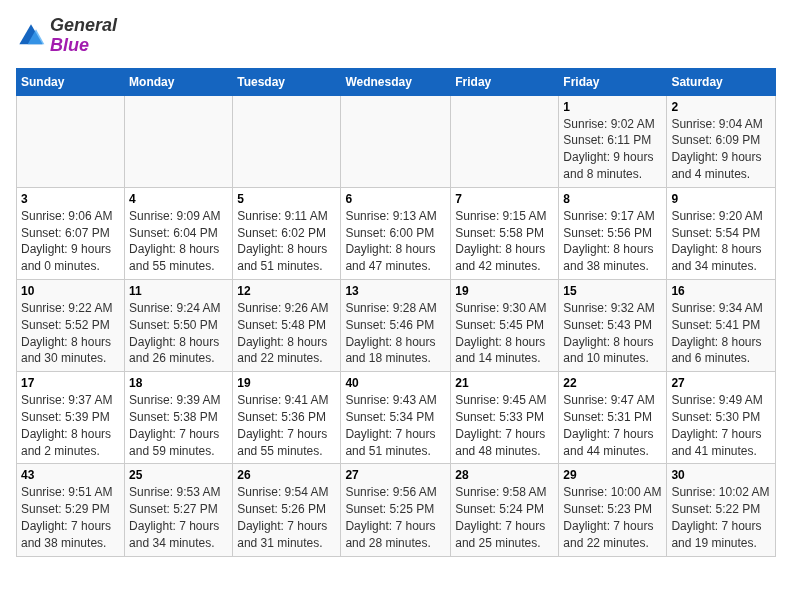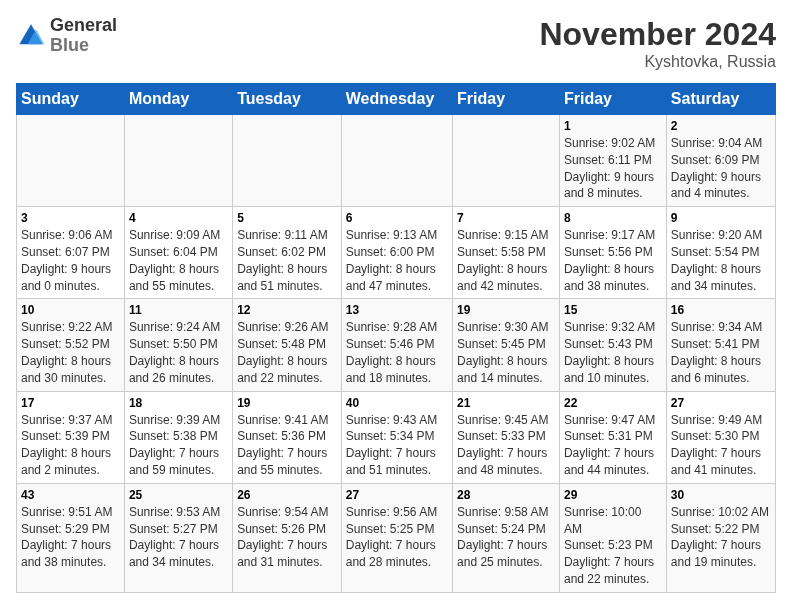--- a/index.html
+++ b/index.html
@@ -18,23 +18,24 @@
     }
     .logo {
       display: flex;
       align-items: center;
       gap: 4px;
     }
     .logo-text {
       font-size: 18px;
       font-weight: bold;
       line-height: 1.1;
+      font-style: italic;
     }
     .logo-general { color: #333; }
-    .logo-blue { color: #737373; }
+    .logo-blue { color: #a21caf; }
     .logo-icon {
       width: 30px;
       height: 30px;
     }
     .title-block {
       text-align: right;
     }
     .month-title {
       font-size: 32px;
       font-weight: bold;
@@ -47,21 +48,21 @@
     .calendar {
       width: 100%;
       border-collapse: collapse;
       font-size: 11px;
     }
     .calendar thead th {
       background-color: #1565c0;
       color: #fff;
       padding: 6px 4px;
       text-align: left;
-      font-size: 16px;
+      font-size: 12px;
       font-weight: bold;
       border: 1px solid #1565c0;
     }
     .calendar tbody td {
       border: 1px solid #ccc;
       vertical-align: top;
       padding: 4px;
       width: 113px;
       height: 90px;
     }
@@ -97,24 +98,20 @@
   <div class="logo">
     <svg class="logo-icon" viewBox="0 0 36 36">
       <polygon points="18,4 32,28 4,28" fill="#1565c0"></polygon>
       <polygon points="24,10 34,28 14,28" fill="#42a5f5" opacity="0.7"></polygon>
     </svg>
     <div class="logo-text">
       <span class="logo-general">General</span><br>
       <span class="logo-blue">Blue</span>
     </div>
   </div>
-  <div class="title-block">
-    <div class="month-title">November 2024</div>
-    <div class="location">Kyshtovka, Russia</div>
-  </div>
 </div>
 
 <table class="calendar">
   <thead>
     <tr>
     <th>Sunday</th>
         <th>Monday</th>
         <th>Tuesday</th>
         <th>Wednesday</th>
         <th>Friday</th>

